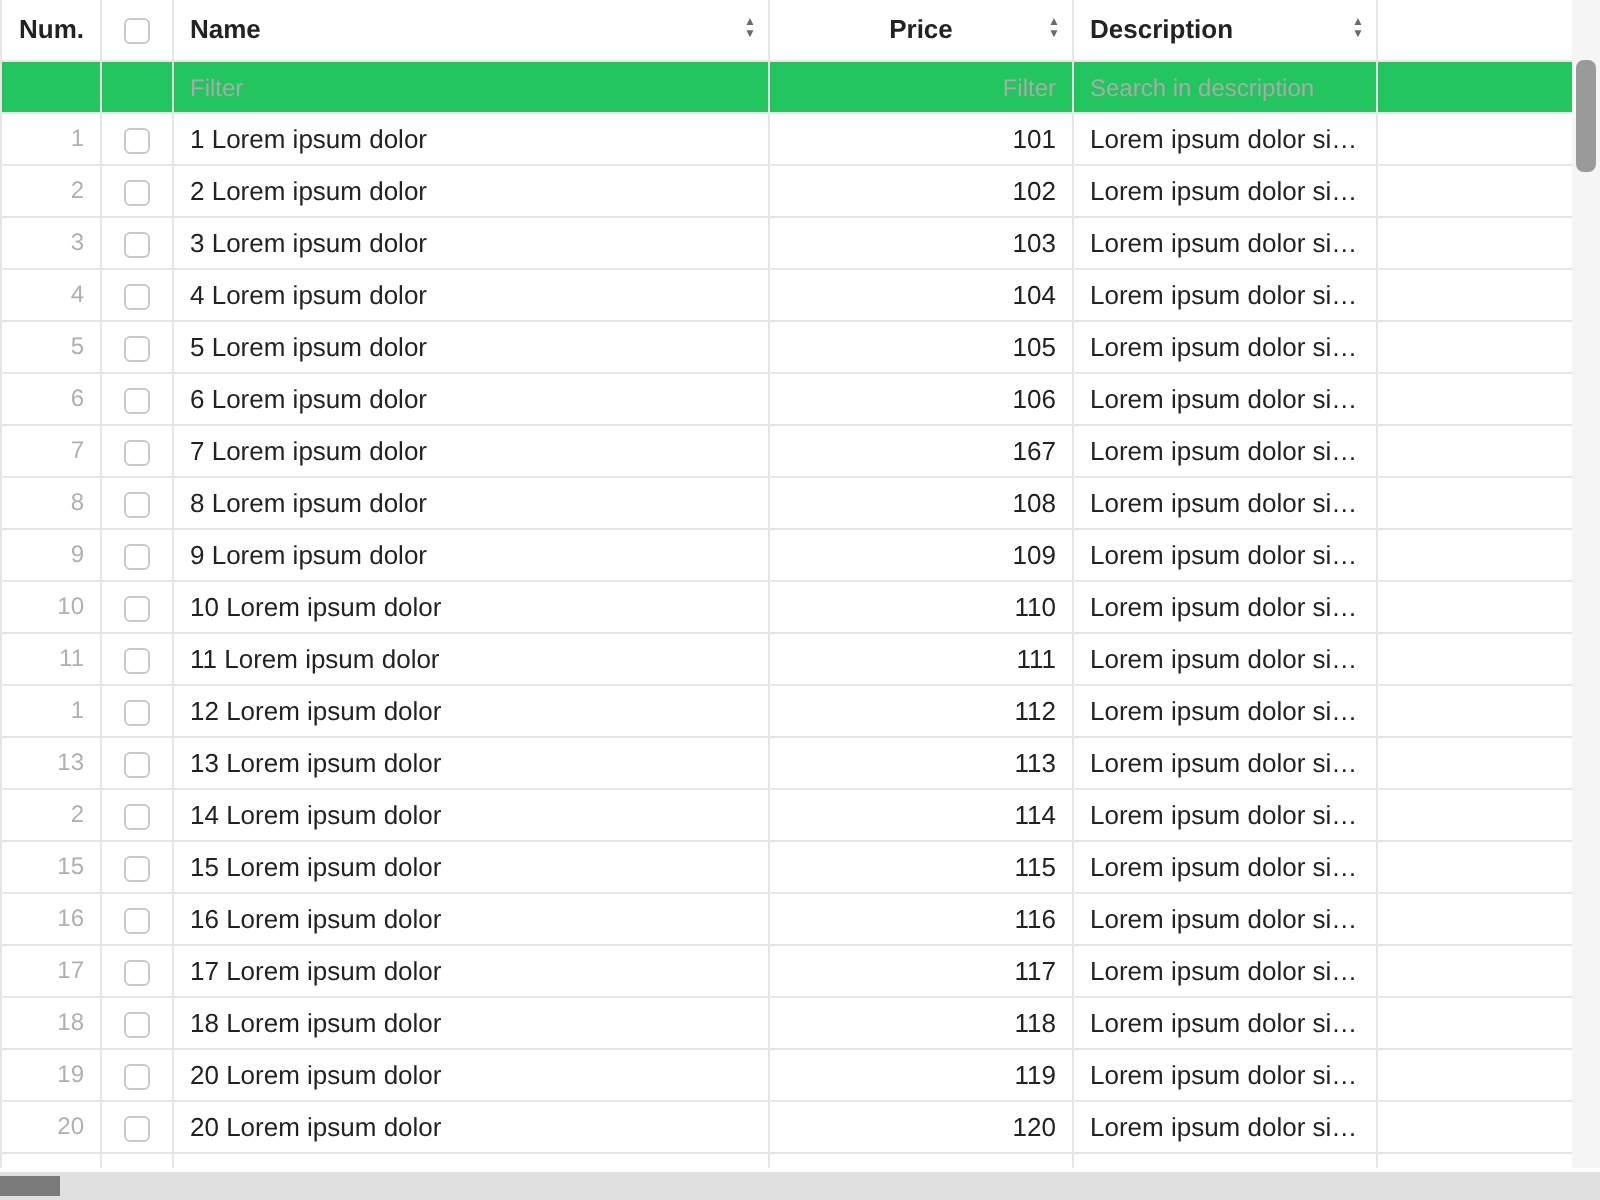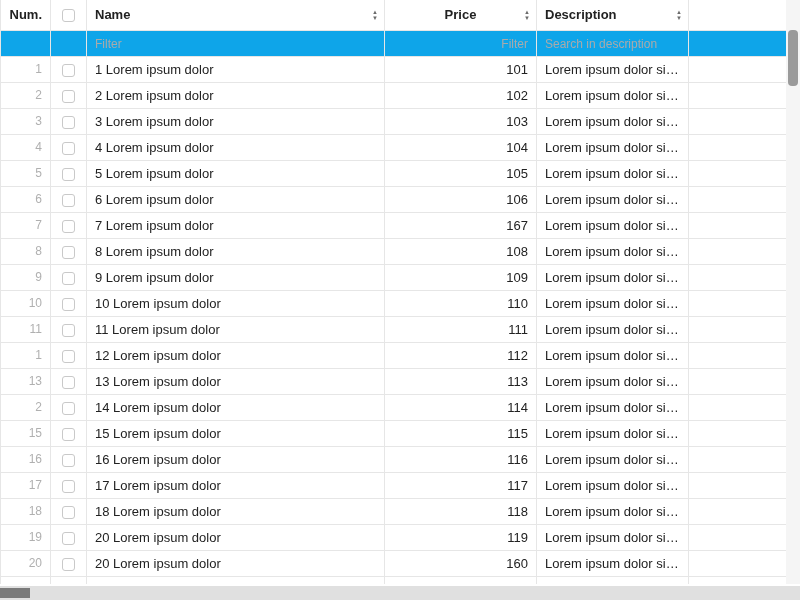--- a/index.html
+++ b/index.html
@@ -56,21 +56,21 @@
   .sort-icons {
     position: absolute;
     right: 6px; top: 50%;
     transform: translateY(-50%);
     display: flex; flex-direction: column;
     gap: 1px;
     font-size: 6px; line-height: 5px;
     color: #6b6b6b;
   }
   .filter-row td {
-    background: #0ea5e9;
+    background: #22c55e;
     height: 26px;
   }
   .filter-input {
     width: 100%;
     border: none;
     outline: none;
     font-size: 12px;
     color: #333;
     background: transparent;
     padding: 0;
@@ -323,21 +323,21 @@
             <td class="col-check"><span class="chk"></span></td>
             <td class="col-name">20 Lorem ipsum dolor</td>
             <td class="col-price">119</td>
             <td class="col-desc">Lorem ipsum dolor sit a…</td>
             <td class="col-cre"></td>
           </tr>
           <tr>
             <td class="col-num">20</td>
             <td class="col-check"><span class="chk"></span></td>
             <td class="col-name">20 Lorem ipsum dolor</td>
-            <td class="col-price">160</td>
+            <td class="col-price">120</td>
             <td class="col-desc">Lorem ipsum dolor sit a…</td>
             <td class="col-cre"></td>
           </tr>
           <tr>
             <td class="col-num">21</td>
             <td class="col-check"><span class="chk"></span></td>
             <td class="col-name">21 Lorem ipsum dolor</td>
             <td class="col-price">121</td>
             <td class="col-desc">Lorem ipsum dolor sit a…</td>
             <td class="col-cre"></td>

